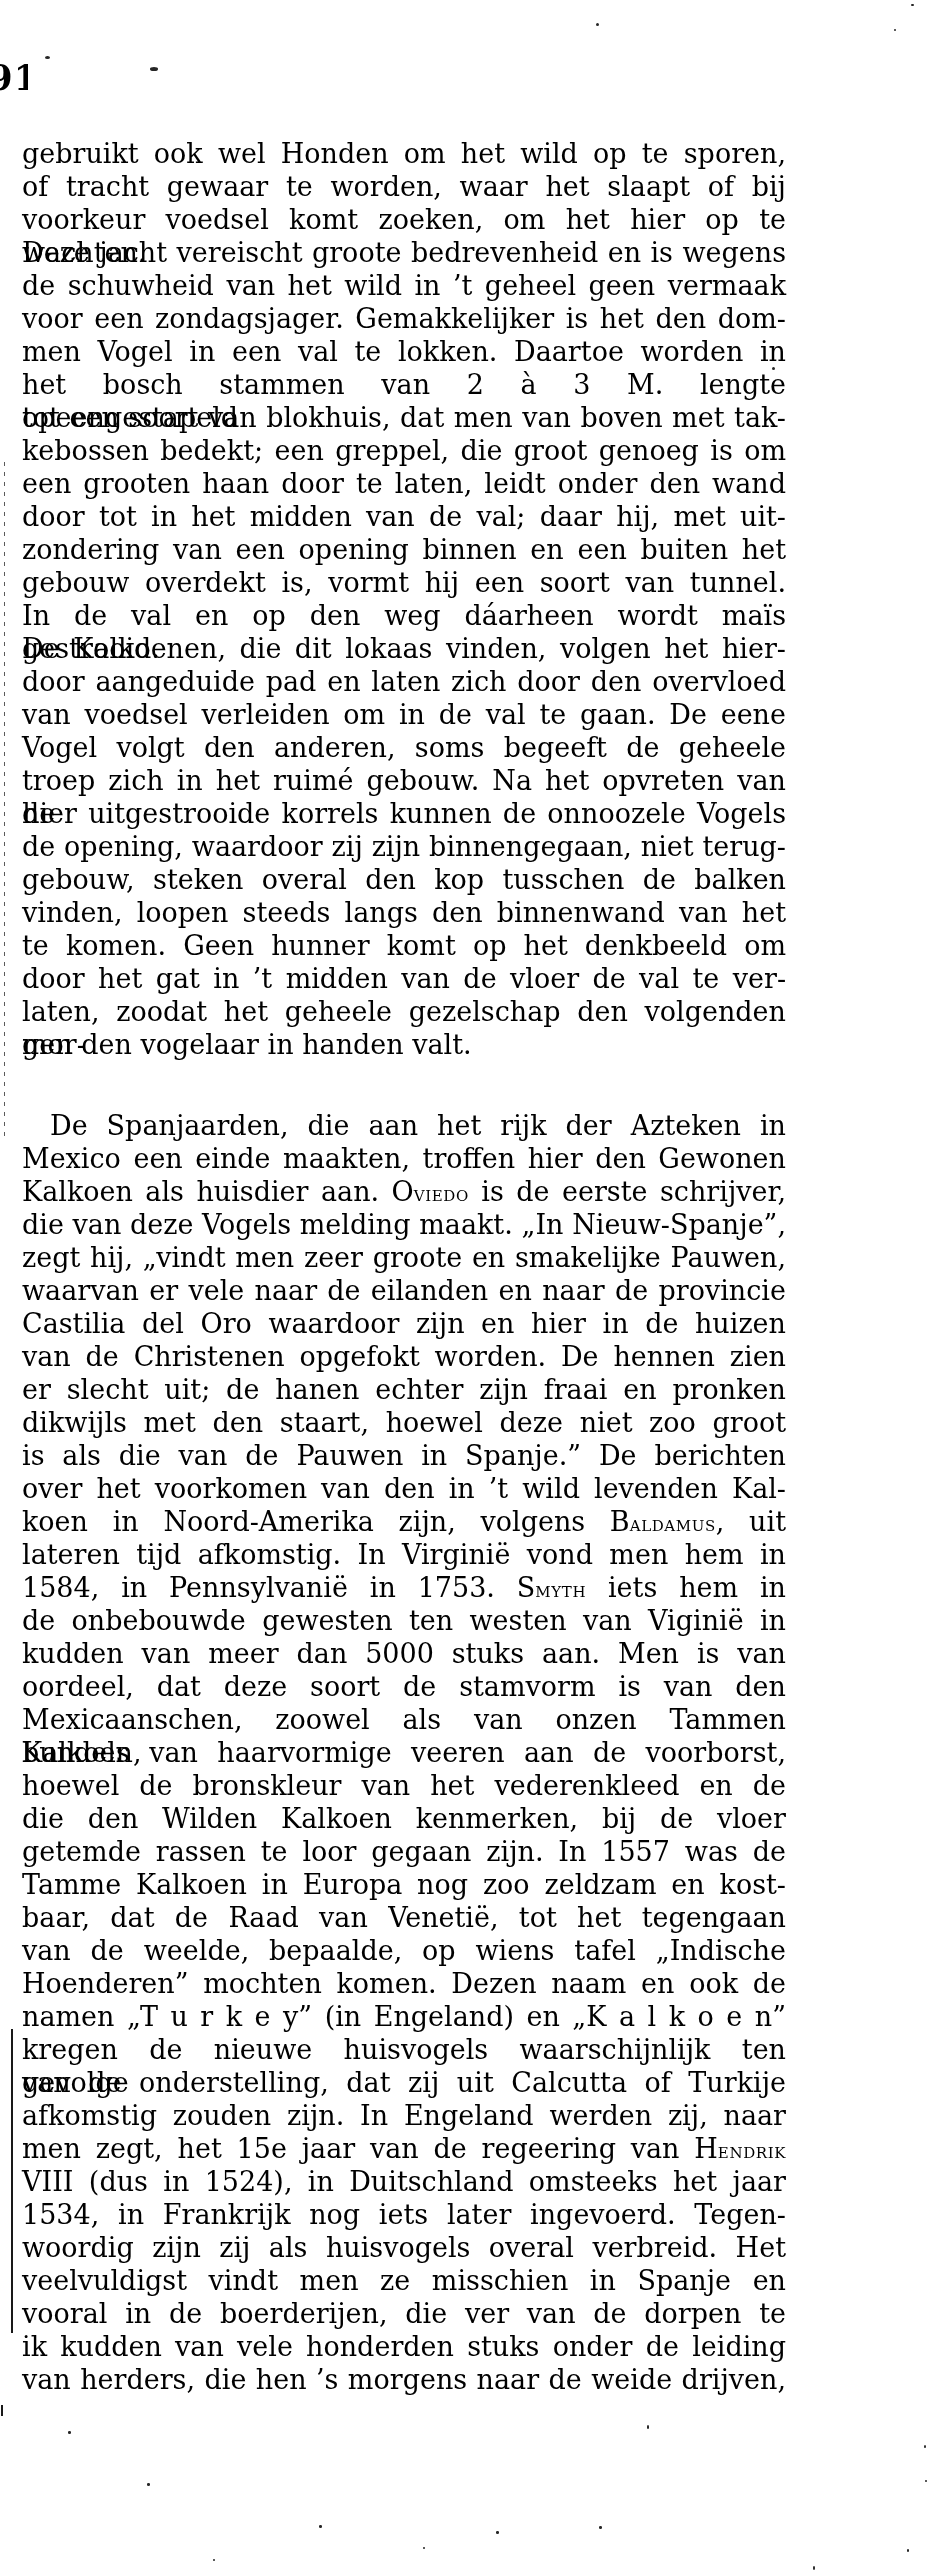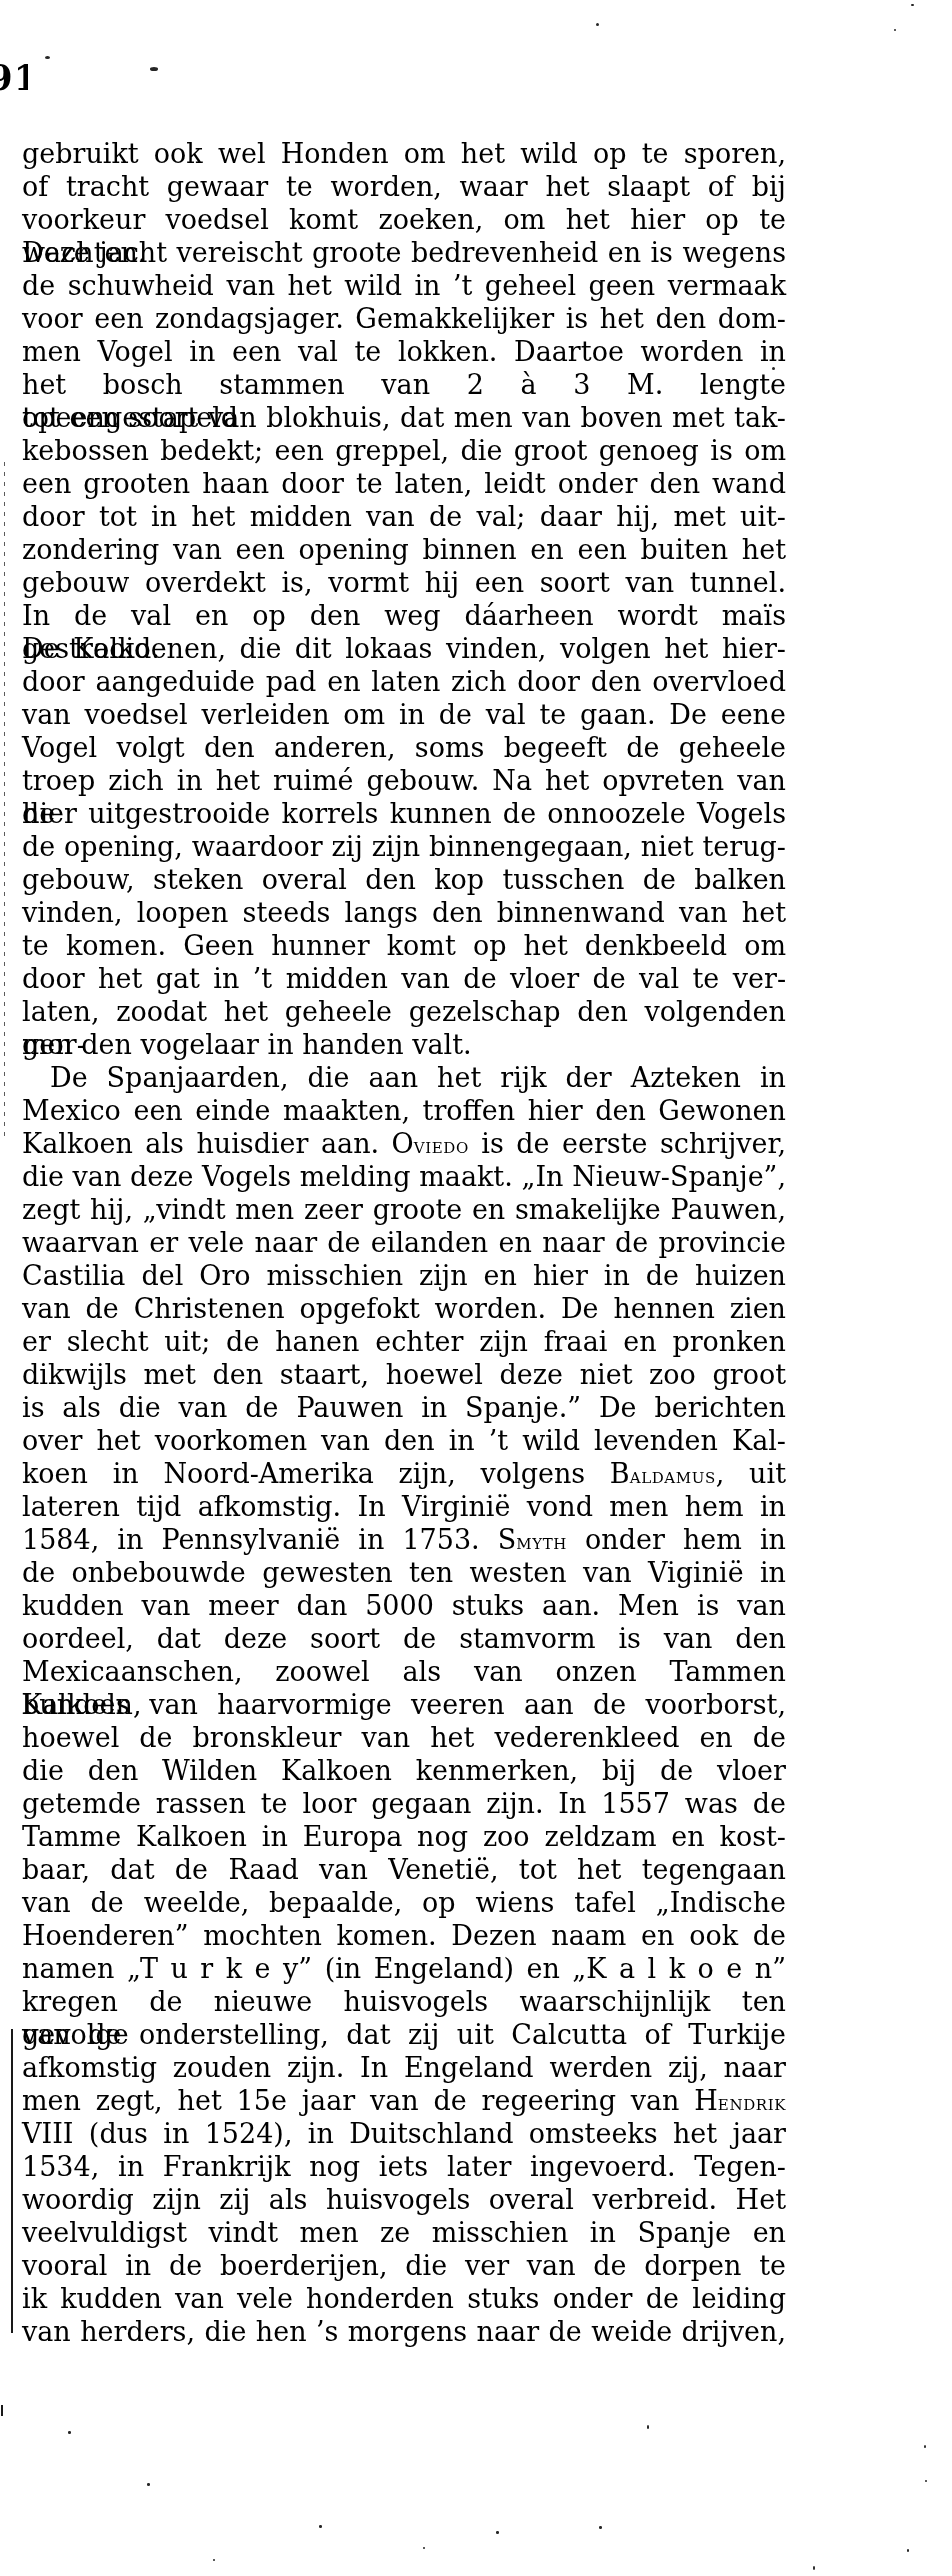--- a/index.html
+++ b/index.html
@@ -39,21 +39,21 @@
     line-height: 33px;
     height: 33px;
     white-space: normal;
     text-align: justify;
     text-align-last: justify;
     -moz-text-align-last: justify;
     text-justify: inter-word;
     overflow: visible;
   }
   .line.noj { text-align-last: left; }
-  .line.indent { text-indent: 28px; }
+  .line.indent { text-indent: 28px; margin-top: 48px; }
   .sc { font-size: 15px; letter-spacing: 0.6px; }
   .speck {
     position: absolute;
     background: var(--ink, #000);
     border-radius: 50%;
     opacity: 0.85;
   }
   .edge-line { position: absolute; }
   .edge-line.solid { background: var(--ink, #000); opacity: 0.9; }
   .edge-line.dashed {
@@ -103,29 +103,29 @@
         <div class="line"><span>laten, zoodat het geheele gezelschap den volgenden mor-</span></div>
         <div class="line noj"><span>gen den vogelaar in handen valt.</span></div>
       </div>
       <div class="para">
         <div class="line indent"><span>De  Spanjaarden, die aan het rijk der Azteken in</span></div>
         <div class="line"><span>Mexico een einde maakten, troffen hier den Gewonen</span></div>
         <div class="line"><span>Kalkoen als huisdier aan. O</span><span class="sc">VIEDO</span><span> is de eerste schrijver,</span></div>
         <div class="line"><span>die van deze Vogels melding maakt. „In Nieuw-Spanje”,</span></div>
         <div class="line"><span>zegt hij, „vindt men zeer groote en smakelijke Pauwen,</span></div>
         <div class="line"><span>waarvan er vele naar de eilanden en naar de provincie</span></div>
-        <div class="line"><span>Castilia del Oro misschien zijn en hier in de huizen</span></div>
+        <div class="line"><span>Castilia del Oro waardoor zijn en hier in de huizen</span></div>
         <div class="line"><span>van de Christenen opgefokt worden. De hennen zien</span></div>
         <div class="line"><span>er slecht uit; de hanen echter zijn fraai en pronken</span></div>
         <div class="line"><span>dikwijls met den staart, hoewel deze niet zoo groot</span></div>
         <div class="line"><span>is als die van de Pauwen in Spanje.” De berichten</span></div>
         <div class="line"><span>over het voorkomen van den in ’t wild levenden Kal-</span></div>
         <div class="line"><span>koen in Noord-Amerika zijn, volgens B</span><span class="sc">ALDAMUS</span><span>, uit</span></div>
         <div class="line"><span>lateren tijd afkomstig. In Virginië vond men hem in</span></div>
-        <div class="line"><span>1584, in Pennsylvanië in 1753. S</span><span class="sc">MYTH</span><span> onder hem in</span></div>
+        <div class="line"><span>1584, in Pennsylvanië in 1753. S</span><span class="sc">MYTH</span><span> iets hem in</span></div>
         <div class="line"><span>de onbebouwde gewesten ten westen van Viginië in</span></div>
         <div class="line"><span>kudden van meer dan 5000 stuks aan. Men is van</span></div>
         <div class="line"><span>oordeel, dat deze soort de stamvorm is van den</span></div>
         <div class="line"><span>Mexicaanschen, zoowel als van onzen Tammen Kalkoen,</span></div>
         <div class="line"><span>bundels van haarvormige veeren aan de voorborst,</span></div>
         <div class="line"><span>hoewel de bronskleur van het vederenkleed en de</span></div>
         <div class="line"><span>die den Wilden Kalkoen kenmerken, bij de vloer</span></div>
         <div class="line"><span>getemde rassen te loor gegaan zijn. In 1557 was de</span></div>
         <div class="line"><span>Tamme Kalkoen in Europa nog zoo zeldzam en kost-</span></div>
         <div class="line"><span>baar, dat de Raad van Venetië, tot het tegengaan</span></div>

